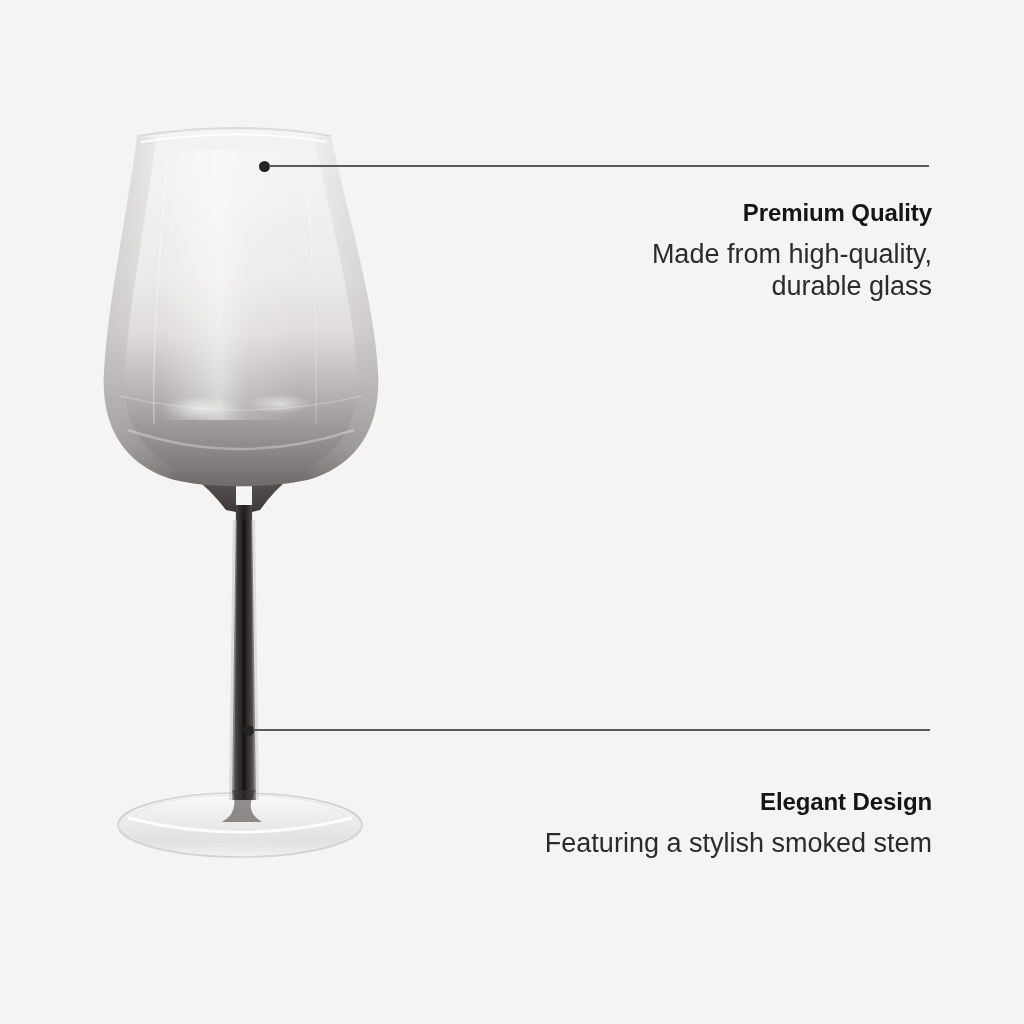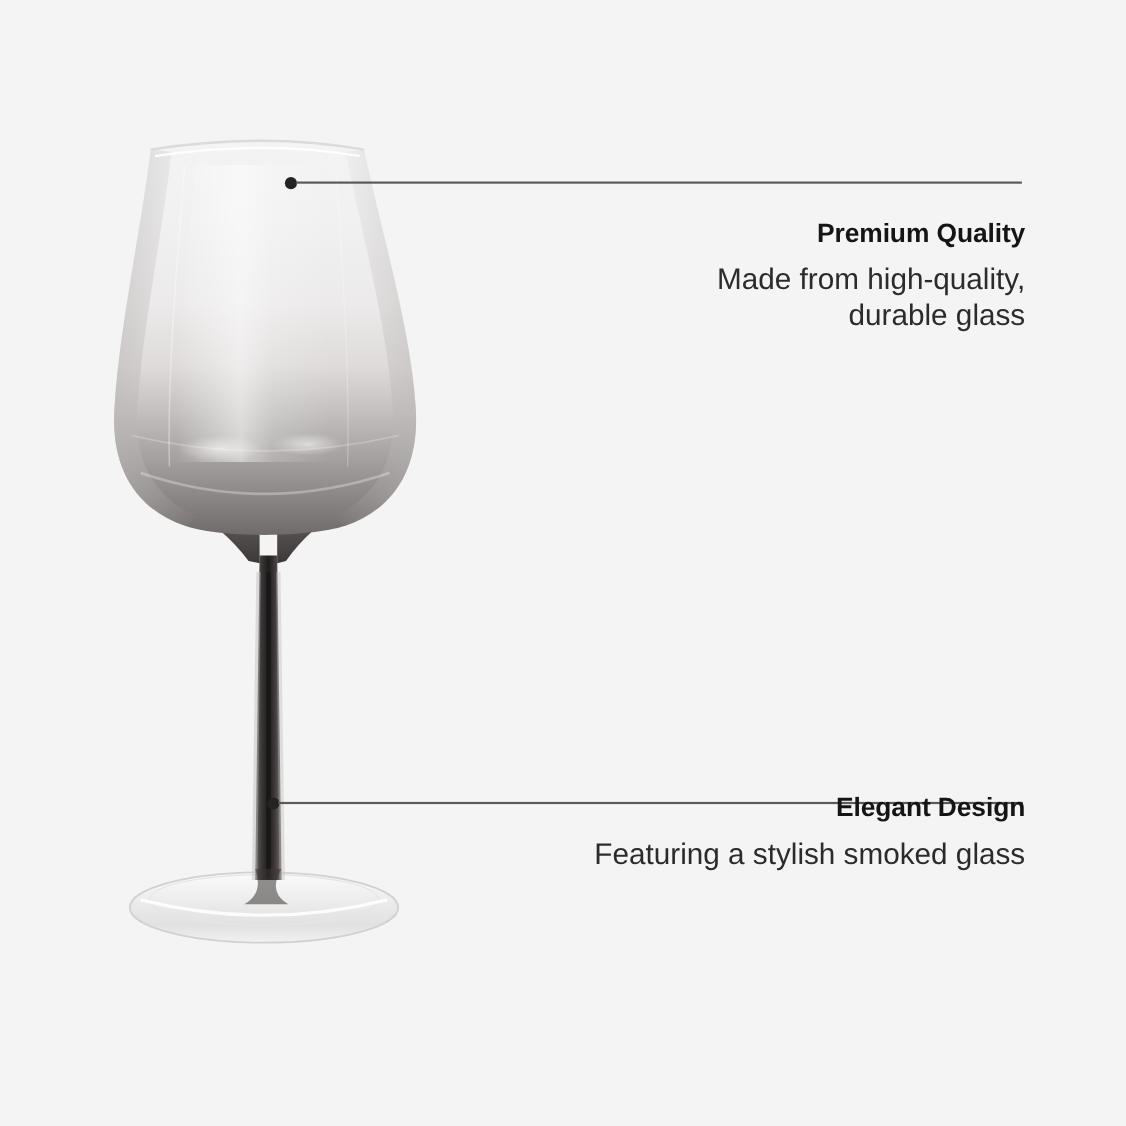--- a/index.html
+++ b/index.html
@@ -69,21 +69,21 @@
     font-size: 27px;
     font-weight: normal;
     line-height: 32px;
     color: #2b2b2b;
     margin: 0;
     white-space: pre-line;
   }
 
   #callout-1-text { right: 92px; top: 198px; width: 420px; }
   #callout-1-text .callout-body { margin-top: 10px; }
-  #callout-2-text { right: 92px; top: 720px; width: 460px; }
+  #callout-2-text { right: 92px; top: 787px; width: 460px; }
   #callout-2-text .callout-body { margin-top: 10px; }
 </style>
 </head>
 <body>
 
 <div id="stage">
 
   <div id="product-figure">
     <svg id="glass-svg" viewBox="0 0 520 1024" xmlns="http://www.w3.org/2000/svg">
       <defs>
@@ -200,16 +200,16 @@
   <div class="callout-text" id="callout-1-text">
     <div class="callout-heading">Premium Quality</div>
     <div class="callout-body">Made from high-quality,
 durable glass</div>
   </div>
 
   <div class="callout-dot" style="left:243px; top:725px;"></div>
   <div class="callout-line" style="left:253px; top:729px; width:677px;"></div>
   <div class="callout-text" id="callout-2-text">
     <div class="callout-heading">Elegant Design</div>
-    <div class="callout-body">Featuring a stylish smoked glass</div>
+    <div class="callout-body">Featuring a stylish smoked stem</div>
   </div>
 
 </div>
 
 </body></html>

